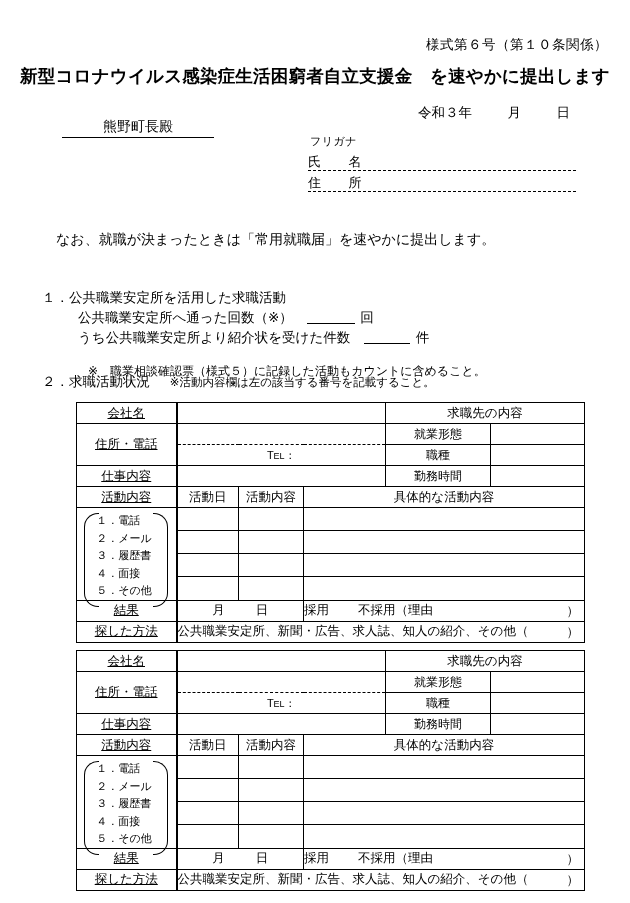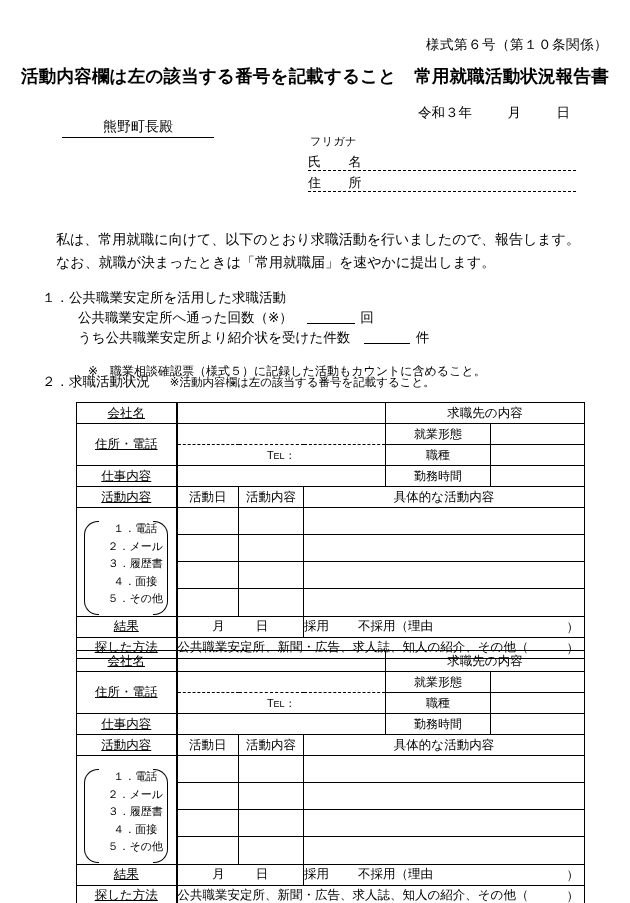--- a/index.html
+++ b/index.html
@@ -182,23 +182,22 @@
   
   .act-list-cell {
     position: relative;
     height: 100px;
     border-right: 2px solid #000 !important;
     vertical-align: top;
   }
   .act-list {
     position: relative;
     padding: 4px 0 0 0;
-    margin: 8px auto;
+    margin: 0 auto;
     width: 96px;
-    text-align: center;
   }
   .act-list li {
     list-style: none;
     font-size: 11px;
     line-height: 17.5px;
     padding-left: 18px;
     white-space: nowrap;
   }
   .brace-l, .brace-r {
     position: absolute;
@@ -241,21 +240,21 @@
     border-left: 2px solid #000 !important;
   }
 </style>
 </head>
 <body>
 
 <div class="page">
 
   <div class="form-no">様式第６号（第１０条関係）</div>
 
-  <div class="doc-title">活動内容欄は左の該当する番号を記載すること　常用就職活動状況報告書</div>
+  <div class="doc-title">新型コロナウイルス感染症生活困窮者自立支援金　を速やかに提出します</div>
 
   <div class="date-line">
     <span>令和３年</span>
     <span class="gap-sm"></span>
     <span>月</span>
     <span class="gap-sm"></span>
     <span>日</span>
   </div>
 
   <div class="addressee">
@@ -278,21 +277,20 @@
       <span class="lbl spaced">
         <span>住</span>
         <span>所</span>
       </span>
       <span class="fill"></span>
     </div>
 
   </div>
 
   <div class="para">
-    <div>私は、常用就職に向けて、以下のとおり求職活動を行いましたので、報告します。</div>
     <div>なお、就職が決まったときは「常用就職届」を速やかに提出します。</div>
   </div>
 
   <div class="sec1">
     <div class="heading">１．公共職業安定所を活用した求職活動</div>
     <div class="l2">
       <span>公共職業安定所へ通った回数（※）</span>
       <span class="blank-u"></span>
       <span>回</span>
     </div>

